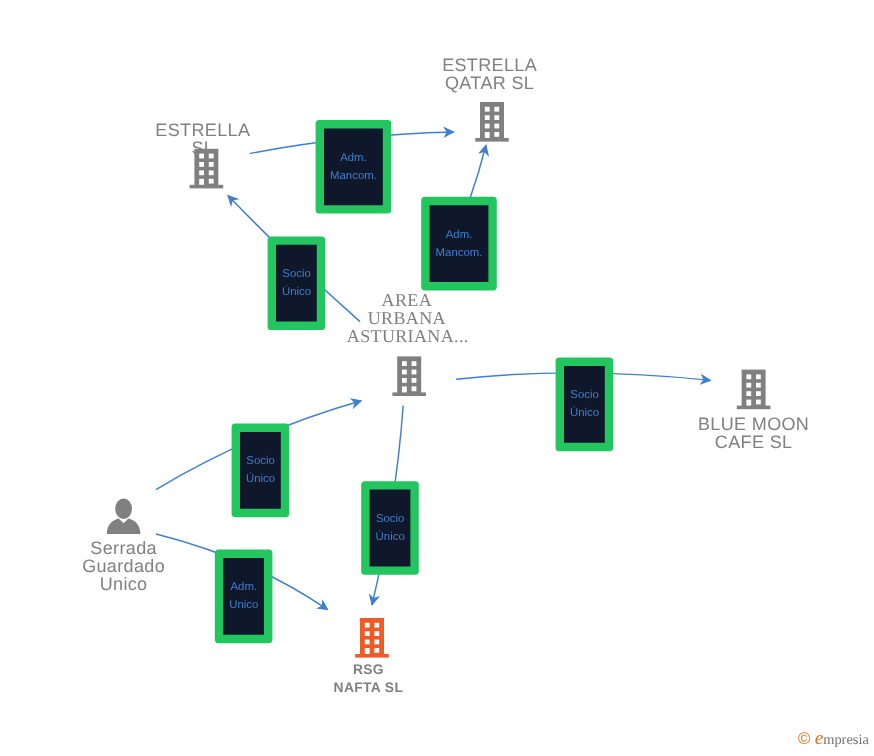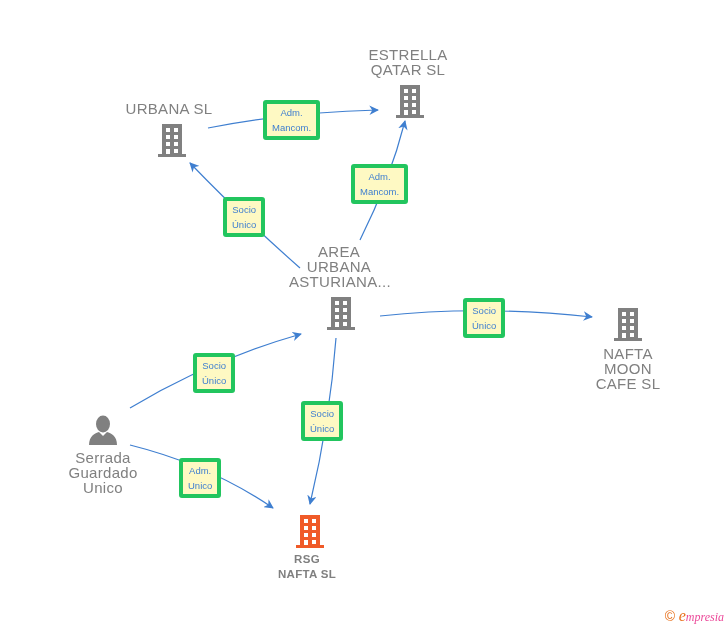--- a/index.html
+++ b/index.html
@@ -2,25 +2,25 @@
 <html><head>
 <meta charset="utf-8">
 <style>
   html, body { margin:0; padding:0; background:#ffffff; }
   body { width:728px; height:630px; position:relative; overflow:hidden; font-family:"Liberation Sans", sans-serif; }
   #edges { position:absolute; left:0; top:0; width:728px; height:630px; }
   .node { position:absolute; text-align:center; }
   .node-label { font-size:15px; line-height:15px; color:#808080; white-space:pre-line; letter-spacing:0.3px; }
   .node-label.bold { font-weight:bold; font-size:11.5px; color:#808080; }
   .icon { position:absolute; }
-  .edge-label { position:absolute; background:#fef9c3; border:4px solid #22c55e; border-radius:3px;
-    color:#3f7fd0; font-size:9.5px; line-height:15px; text-align:center; padding:1px 5px; white-space:pre-line; }
+  .edge-label { position:absolute; background:#0f172a; border:7px solid #22c55e; border-radius:3px;
+    color:#3f7fd0; font-size:9.5px; line-height:15px; text-align:center; padding:17px 5px; white-space:pre-line; }
   .footer { position:absolute; right:4px; bottom:5px; font-size:13px; color:#e8701a; }
   .footer .copy { color:#e8701a; font-size:14px; }
-  .footer .brand { font-family:"Liberation Serif", serif; font-style:italic; font-size:12px; color:#ec4899; }
+  .footer .brand { font-family:"Liberation Serif", serif; font-size:12px; color:#737373; }
   .footer .brand-e { color:#e8701a; font-size:16px; font-style:italic; font-family:"Liberation Serif", serif; }
 </style>
 </head>
 <body>
 
 <svg id="edges" xmlns="http://www.w3.org/2000/svg">
   <defs>
     <marker id="arrow" viewBox="0 0 10 10" refX="9" refY="5" markerWidth="8" markerHeight="8" orient="auto">
       <path d="M0,0 L10,5 L0,10 L3,5 z" fill="#3f7fd0"></path>
     </marker>
@@ -47,38 +47,38 @@
       <rect x="11" y="13" width="4" height="4"></rect>
       <rect x="19" y="13" width="4" height="4"></rect>
       <rect x="11" y="20" width="4" height="4"></rect>
       <rect x="19" y="20" width="4" height="4"></rect>
       <rect x="11" y="27" width="4" height="5"></rect>
       <rect x="19" y="27" width="4" height="4"></rect>
     </g>
 </svg>
 
 <div class="node" style="left:119px; top:101px; width:100px;">
-  <div class="node-label">URBANA  SL</div>
+  <div class="node-label">ESTRELLA  SL</div>
 </div>
 <svg class="icon" style="left:155px; top:122px;" width="34" height="36" viewBox="0 0 34 36">
   <rect x="7" y="2" width="20" height="31" fill="#808080"></rect>
     <rect x="3" y="32" width="28" height="3" fill="#808080"></rect>
   <g fill="#fff">
       <rect x="11" y="6" width="4" height="4"></rect>
       <rect x="19" y="6" width="4" height="4"></rect>
       <rect x="11" y="13" width="4" height="4"></rect>
       <rect x="19" y="13" width="4" height="4"></rect>
       <rect x="11" y="20" width="4" height="4"></rect>
       <rect x="19" y="20" width="4" height="4"></rect>
       <rect x="11" y="27" width="4" height="5"></rect>
       <rect x="19" y="27" width="4" height="4"></rect>
     </g>
 </svg>
 
-<div class="node" style="left:289px; top:244px; width:100px;">
+<div class="node" style="left:289px; top:244px; width:100px;font-family:Liberation Serif, serif;">
   <div class="node-label">AREA
 URBANA
 ASTURIANA...</div>
 </div>
 <svg class="icon" style="left:324px; top:295px;" width="34" height="36" viewBox="0 0 34 36">
   <rect x="7" y="2" width="20" height="31" fill="#808080"></rect>
     <rect x="3" y="32" width="28" height="3" fill="#808080"></rect>
   <g fill="#fff">
       <rect x="11" y="6" width="4" height="4"></rect>
       <rect x="19" y="6" width="4" height="4"></rect>
@@ -99,21 +99,21 @@
       <rect x="19" y="6" width="4" height="4"></rect>
       <rect x="11" y="13" width="4" height="4"></rect>
       <rect x="19" y="13" width="4" height="4"></rect>
       <rect x="11" y="20" width="4" height="4"></rect>
       <rect x="19" y="20" width="4" height="4"></rect>
       <rect x="11" y="27" width="4" height="5"></rect>
       <rect x="19" y="27" width="4" height="4"></rect>
     </g>
 </svg>
 <div class="node" style="left:578px; top:346px; width:100px;">
-  <div class="node-label">NAFTA MOON
+  <div class="node-label">BLUE MOON
 CAFE SL</div>
 </div>
 
 <svg class="icon" style="left:87px; top:414px;" width="32" height="32" viewBox="0 0 32 32">
   <ellipse cx="16" cy="10" rx="7" ry="8.5" fill="#808080"></ellipse>
   <path d="M2,31 C2,22 8,19 12,18 L16,22 L20,18 C24,19 30,22 30,31 Z" fill="#808080"></path>
 </svg>
 <div class="node" style="left:53px; top:450px; width:100px;">
   <div class="node-label">Serrada
 Guardado

